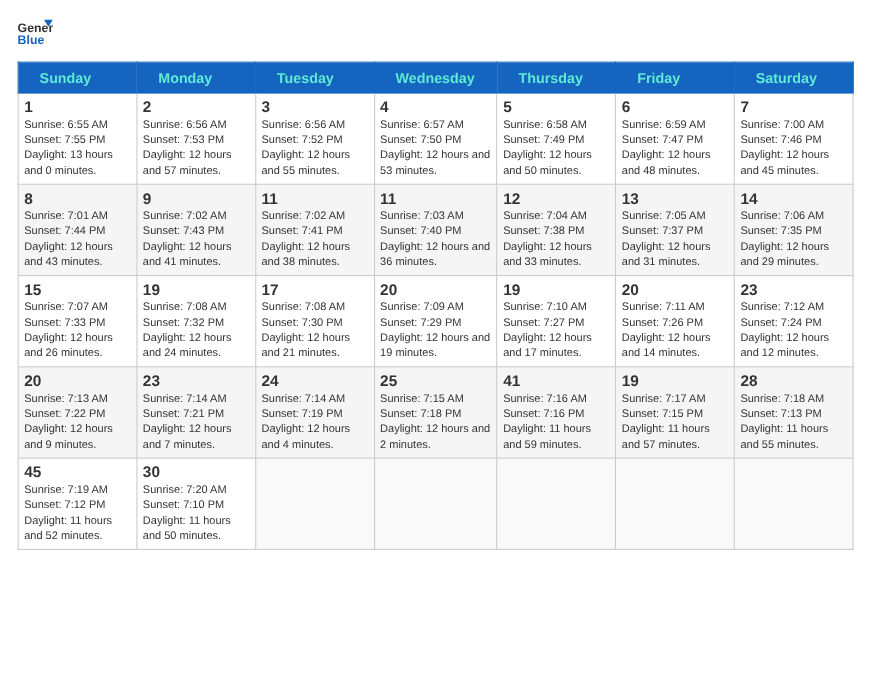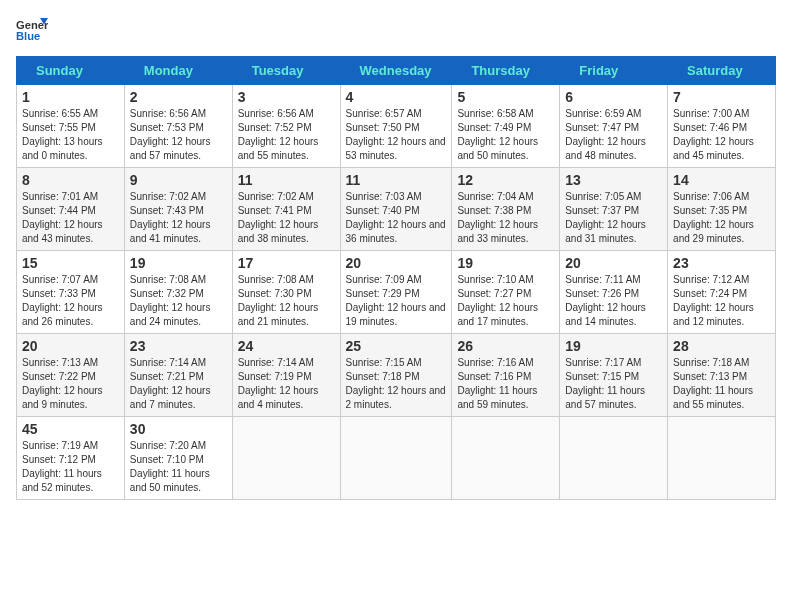--- a/index.html
+++ b/index.html
@@ -127,21 +127,21 @@
         <td><span class="day-num">20</span><span class="day-detail">Sunrise: 7:09 AM<br>Sunset: 7:29 PM<br>Daylight: 12 hours and 19 minutes.</span></td>
         <td><span class="day-num">19</span><span class="day-detail">Sunrise: 7:10 AM<br>Sunset: 7:27 PM<br>Daylight: 12 hours and 17 minutes.</span></td>
         <td><span class="day-num">20</span><span class="day-detail">Sunrise: 7:11 AM<br>Sunset: 7:26 PM<br>Daylight: 12 hours and 14 minutes.</span></td>
         <td><span class="day-num">23</span><span class="day-detail">Sunrise: 7:12 AM<br>Sunset: 7:24 PM<br>Daylight: 12 hours and 12 minutes.</span></td>
       </tr>
       <tr>
         <td><span class="day-num">20</span><span class="day-detail">Sunrise: 7:13 AM<br>Sunset: 7:22 PM<br>Daylight: 12 hours and 9 minutes.</span></td>
         <td><span class="day-num">23</span><span class="day-detail">Sunrise: 7:14 AM<br>Sunset: 7:21 PM<br>Daylight: 12 hours and 7 minutes.</span></td>
         <td><span class="day-num">24</span><span class="day-detail">Sunrise: 7:14 AM<br>Sunset: 7:19 PM<br>Daylight: 12 hours and 4 minutes.</span></td>
         <td><span class="day-num">25</span><span class="day-detail">Sunrise: 7:15 AM<br>Sunset: 7:18 PM<br>Daylight: 12 hours and 2 minutes.</span></td>
-        <td><span class="day-num">26</span><span class="day-detail">Sunrise: 7:16 AM<br>Sunset: 7:16 PM<br>Daylight: 11 hours and 59 minutes.</span></td>
+        <td><span class="day-num">41</span><span class="day-detail">Sunrise: 7:16 AM<br>Sunset: 7:16 PM<br>Daylight: 11 hours and 59 minutes.</span></td>
         <td><span class="day-num">19</span><span class="day-detail">Sunrise: 7:17 AM<br>Sunset: 7:15 PM<br>Daylight: 11 hours and 57 minutes.</span></td>
         <td><span class="day-num">28</span><span class="day-detail">Sunrise: 7:18 AM<br>Sunset: 7:13 PM<br>Daylight: 11 hours and 55 minutes.</span></td>
       </tr>
       <tr>
         <td><span class="day-num">45</span><span class="day-detail">Sunrise: 7:19 AM<br>Sunset: 7:12 PM<br>Daylight: 11 hours and 52 minutes.</span></td>
         <td><span class="day-num">30</span><span class="day-detail">Sunrise: 7:20 AM<br>Sunset: 7:10 PM<br>Daylight: 11 hours and 50 minutes.</span></td>
         <td class="empty-cell"></td>
         <td class="empty-cell"></td>
         <td class="empty-cell"></td>
         <td class="empty-cell"></td>

